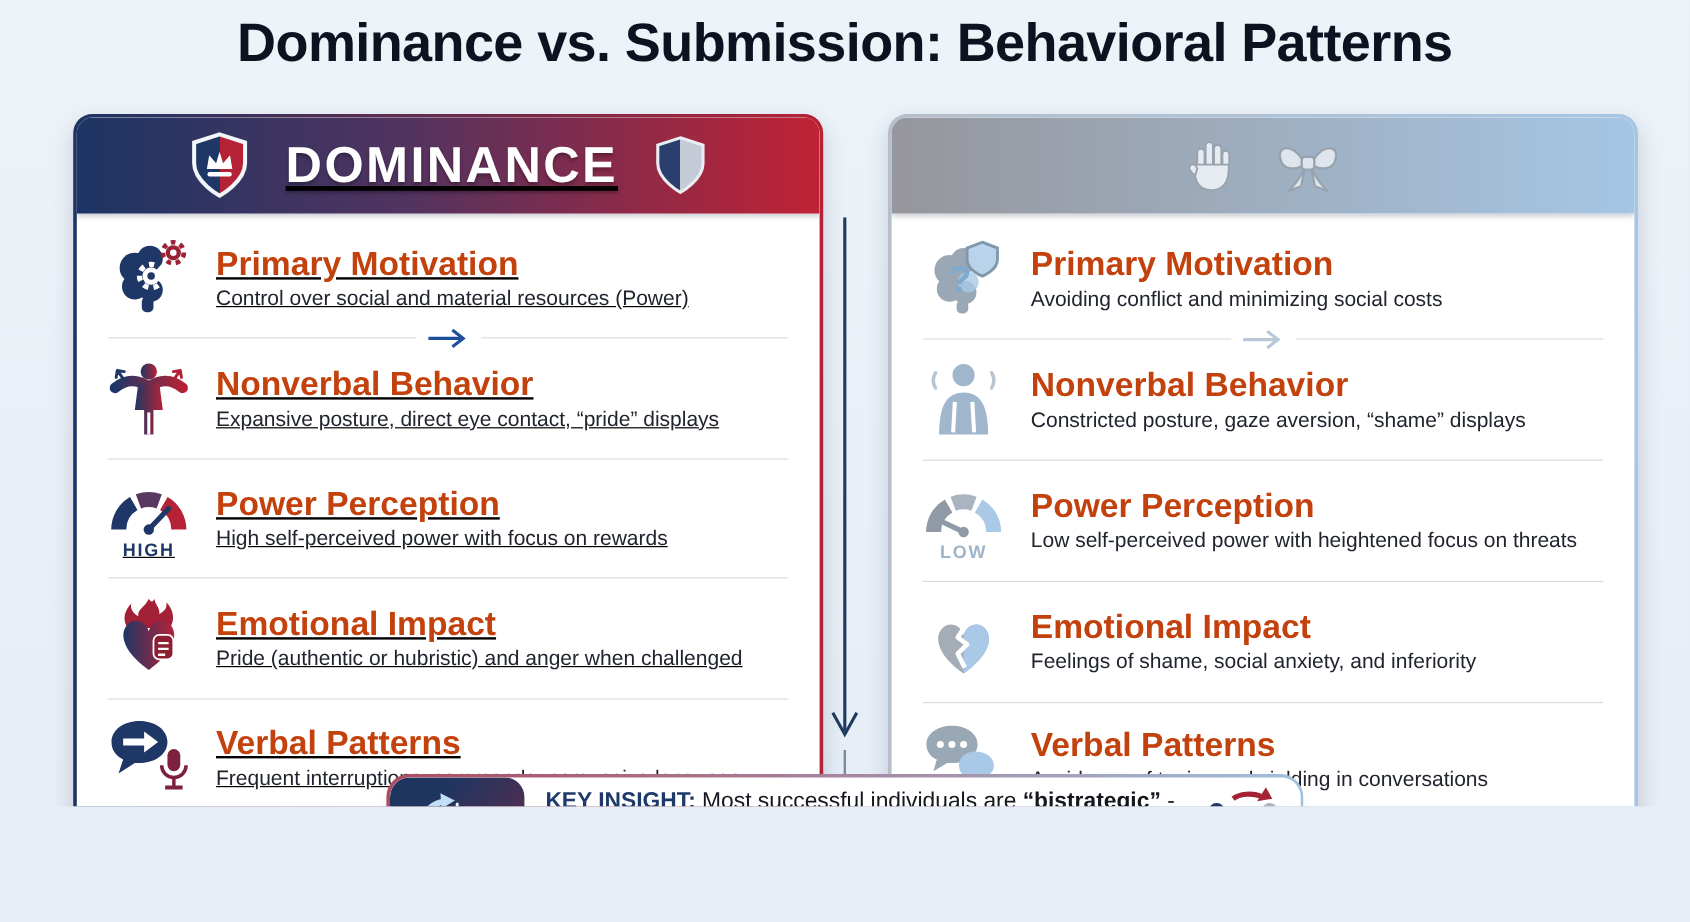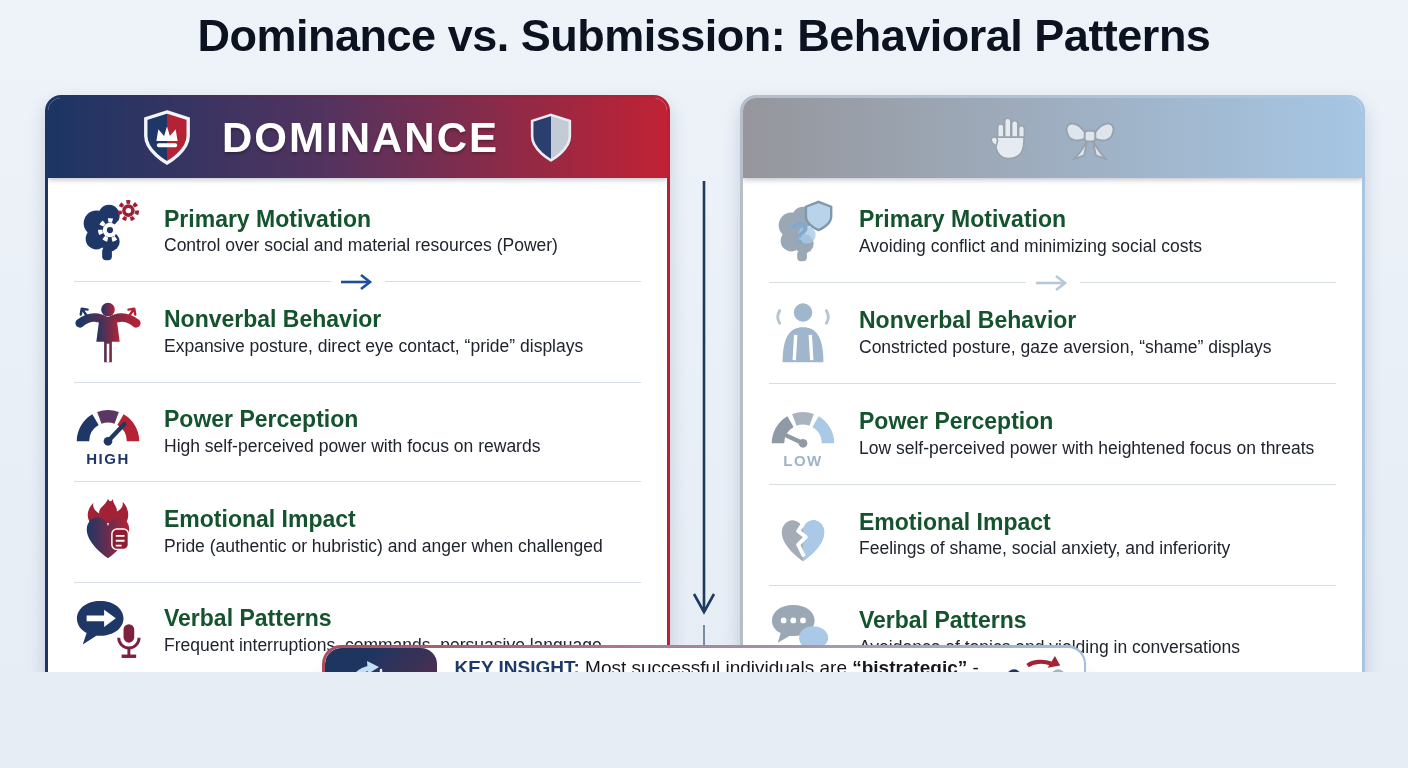--- a/index.html
+++ b/index.html
@@ -4,36 +4,36 @@
 <style>
   html,body{margin:0;padding:0;}
   body{font-family:"Liberation Sans",sans-serif;background:#e7edf5;}
   .stage{position:relative;width:1408px;height:672px;overflow:hidden;
          background:linear-gradient(180deg,#eef3f9 0%,#e6edf5 100%);}
   .title{position:absolute;top:10px;left:0;width:100%;margin:0;text-align:center;
          font-size:45px;font-weight:800;color:#0c1220;letter-spacing:-.5px;}
   
   .card{position:absolute;top:95px;width:625px;height:598px;border-radius:16px;padding:3px;
         box-sizing:border-box;box-shadow:0 8px 18px rgba(25,45,85,.18);}
-  .card-left{left:45px;background:linear-gradient(90deg,#1c3564,#b52236);}
+  .card-left{left:61px;background:linear-gradient(90deg,#1c3564,#b52236);text-decoration:underline;}
   .card-right{left:740px;background:linear-gradient(90deg,#b6bec9,#a6c6e4);}
   .card-inner{background:#fff;border-radius:13px;height:100%;display:flex;flex-direction:column;overflow:hidden;}
   .card-header{height:80px;min-height:80px;display:flex;align-items:center;justify-content:center;gap:28px;
                box-shadow:0 2px 5px rgba(20,30,60,.25);}
   .header-dom{background:linear-gradient(90deg,#1c3564 0%,#53335f 45%,#c02234 100%);}
   .header-sub{background:linear-gradient(90deg,#96969c 0%,#a6c6e4 100%);}
   .htitle{font-size:42px;font-weight:800;color:#fff;letter-spacing:2px;text-shadow:0 2px 3px rgba(0,0,0,.28);}
   .hicon{display:flex;align-items:center;line-height:0;}
   .card-body{flex:1;display:flex;flex-direction:column;justify-content:space-evenly;padding:4px 0 10px;}
   .row{display:flex;align-items:center;gap:12px;padding:3px 16px;}
   .row-icon{width:88px;min-width:88px;display:flex;flex-direction:column;align-items:center;justify-content:center;line-height:0;}
   .gauge-label{font-weight:800;font-size:15px;letter-spacing:1.5px;line-height:1;margin-top:2px;}
   .lbl-high{color:#1e3766;} .lbl-low{color:#9fb4c8;}
   .row-text{flex:1;}
-  .row-title{font-size:23px;font-weight:800;color:#14532d;line-height:1.12;margin-bottom:3px;}
+  .row-title{font-size:28px;font-weight:800;color:#c2410c;line-height:1.12;margin-bottom:3px;}
   .row-desc{font-size:17.5px;color:#20242e;line-height:1.22;}
   .divider{position:relative;height:1px;background:#d7dde5;margin:0 26px;}
   .divider .arr{position:absolute;left:50%;top:50%;transform:translate(-50%,-50%);
                 background:#fff;padding:0 9px;line-height:0;}
   
   .center-arrow{position:absolute;left:691px;top:181px;z-index:1;}
   
   .insight{position:absolute;left:322px;top:645px;width:764px;height:97px;border-radius:19px;padding:2.5px;
            box-sizing:border-box;background:linear-gradient(90deg,#ad4c60,#9fc0dd);
            box-shadow:0 18px 16px -7px rgba(75,50,65,.5);z-index:5;}

